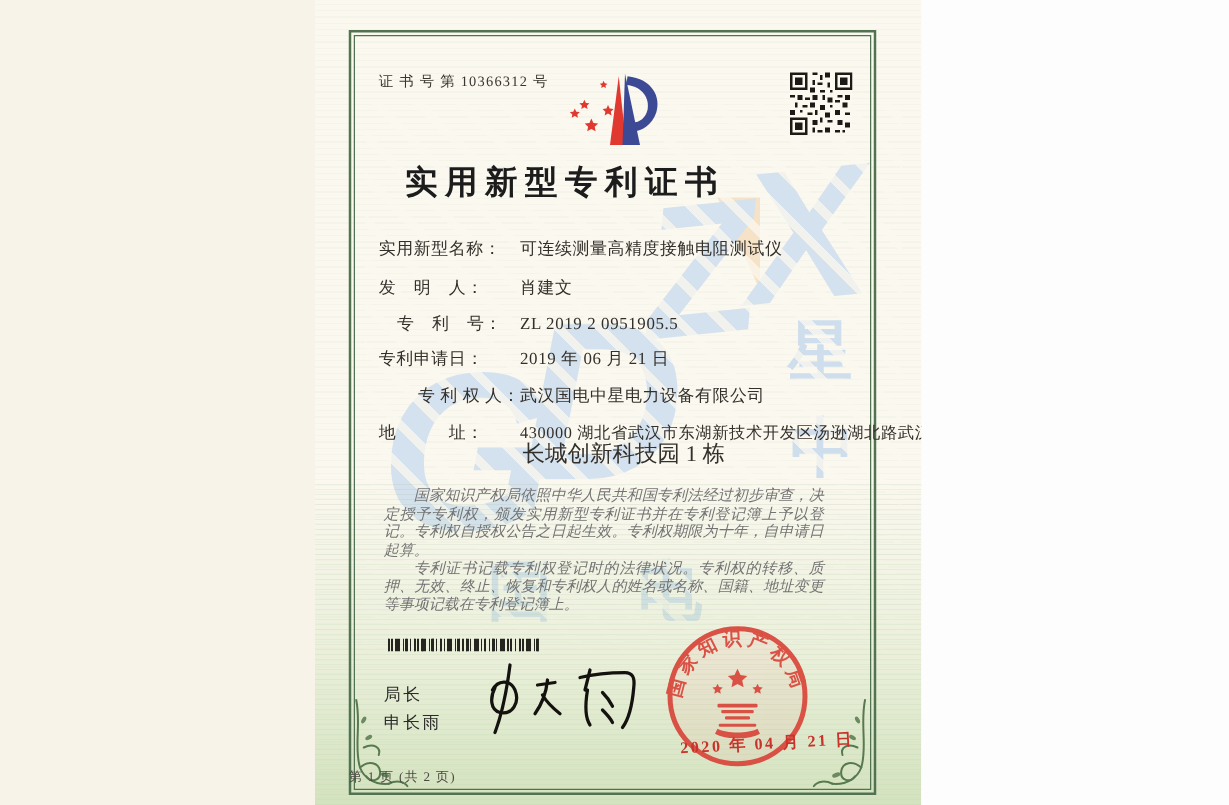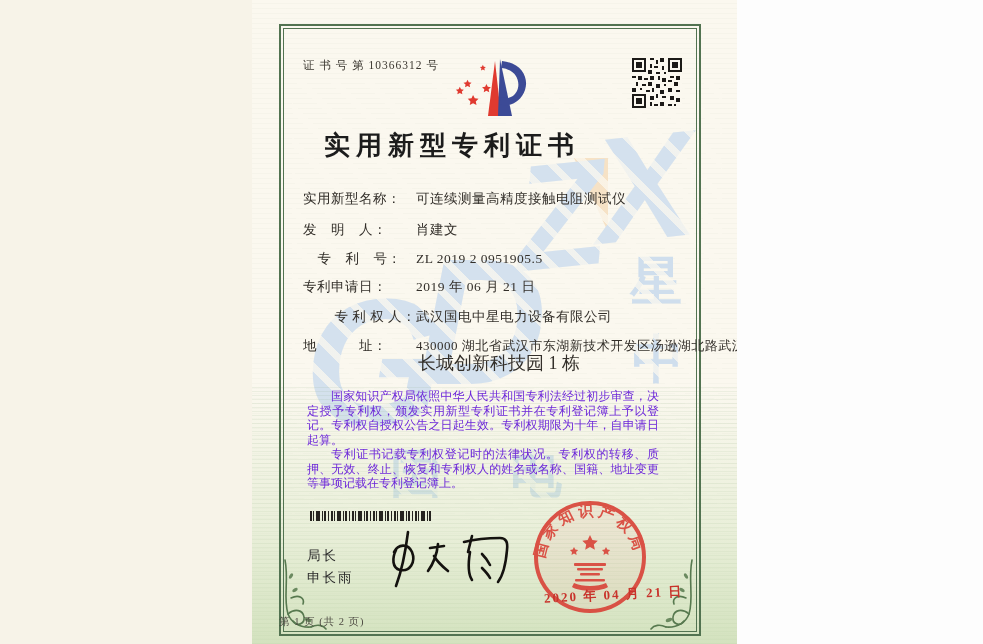--- a/index.html
+++ b/index.html
@@ -26,21 +26,21 @@
   .logo{position:absolute;left:198px;top:56px;}
   .qr{position:absolute;left:380px;top:57px;}
   .title{position:absolute;left:27px;top:128px;width:346px;text-align:center;font-size:26px;font-weight:bold;color:#1c1c1c;letter-spacing:6px;}
   
   .frow{position:absolute;left:51px;font-size:13.5px;color:#332f2a;white-space:nowrap;}
   .flabel{display:inline-block;width:113px;letter-spacing:.5px;}
   .fvalue{letter-spacing:.5px;}
   .addr2{position:absolute;left:166px;top:351px;font-size:18px;color:#332f2a;}
   .frow-half2{position:absolute;left:233px;font-size:13.5px;color:#332f2a;white-space:nowrap;}
   
-  .paras{position:absolute;left:55px;top:389px;width:352px;font-size:12px;line-height:14.5px;color:#6d28d9;text-align:justify;}
+  .paras{position:absolute;left:55px;top:389px;width:352px;font-size:12px;line-height:14.5px;font-style:italic;color:#737373;text-align:justify;}
   .paras p{margin:0;text-indent:2em;}
   
   .barcode{position:absolute;left:58px;top:511px;width:121px;height:10px;
     background:repeating-linear-gradient(90deg,#26241f 0 1px,transparent 1px 3px),repeating-linear-gradient(90deg,#26241f 0 2px,transparent 2px 7px);}
   .director{position:absolute;left:55px;top:545px;font-family:Liberation Sans, sans-serif;font-size:13.5px;color:#2b2b2b;letter-spacing:2px;line-height:22px;}
   .signature{position:absolute;left:128px;top:526px;}
   .seal{position:absolute;left:278px;top:497px;opacity:.92;}
   .seal-date{position:absolute;left:292px;top:586px;font-size:13px;color:#c8332b;letter-spacing:2px;transform:rotate(-3deg);font-weight:bold;white-space:nowrap;}
   .footer{position:absolute;left:27px;top:615px;width:418px;font-size:10.5px;color:#4d4a42;letter-spacing:1px;}
   .flourish{position:absolute;}

